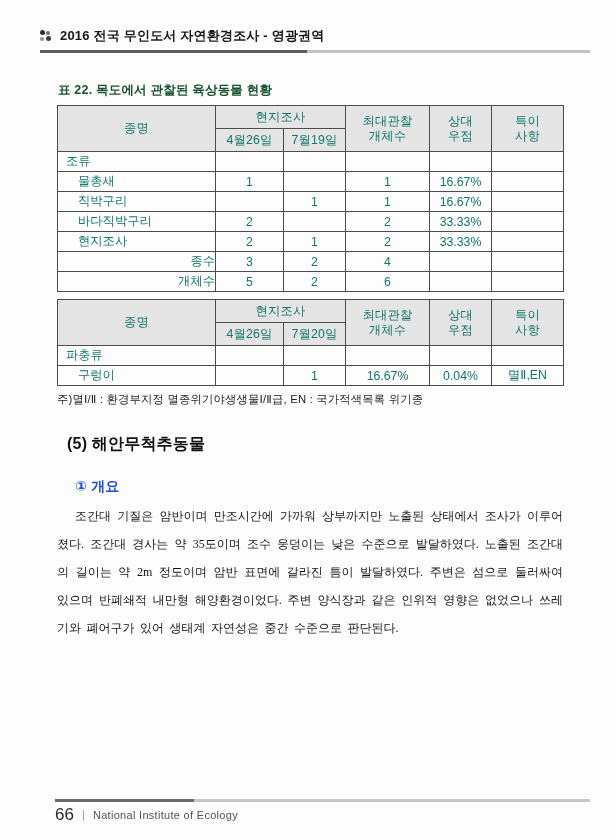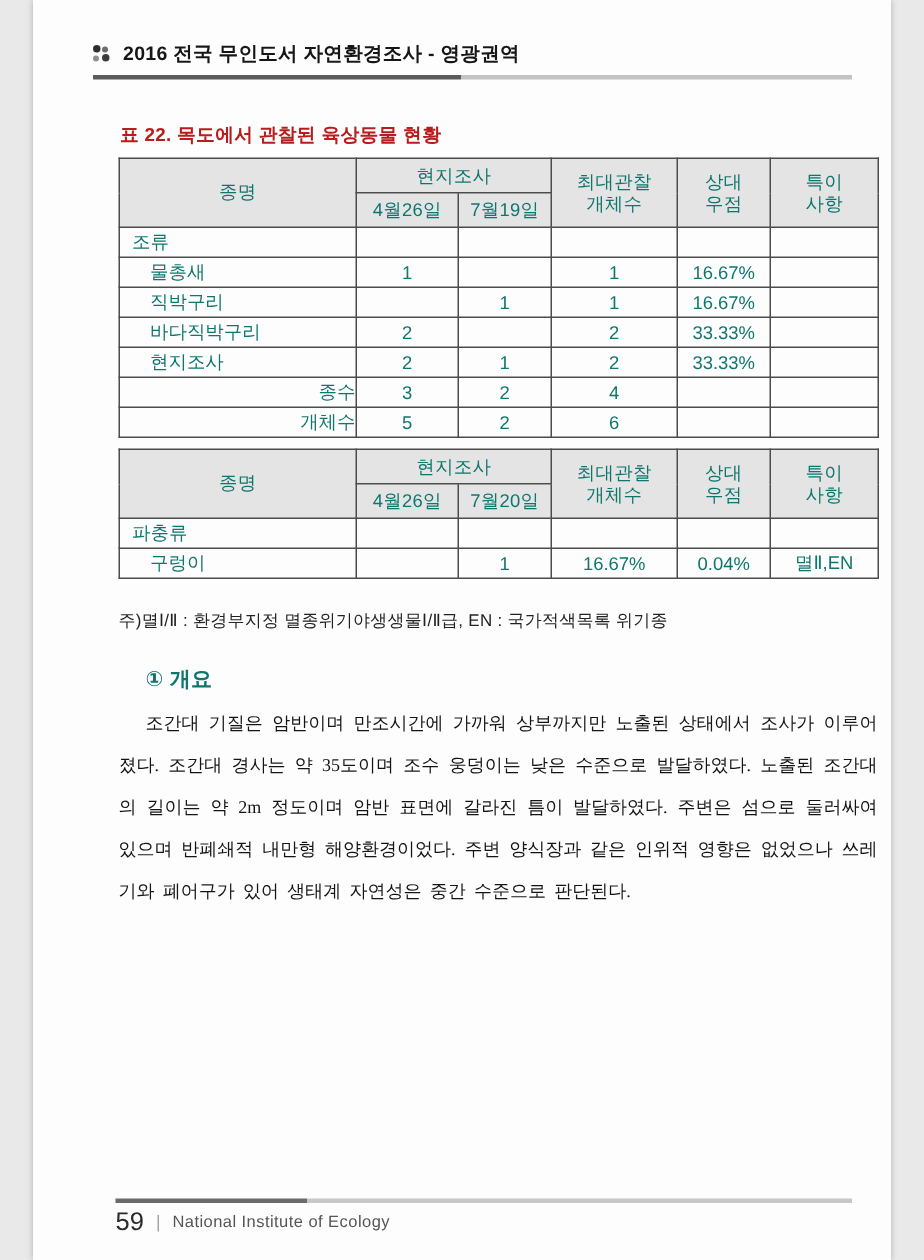--- a/index.html
+++ b/index.html
@@ -1,20 +1,20 @@
 <!DOCTYPE html>
 <html><head>
 <meta charset="utf-8">
 <style>
   * { margin: 0; padding: 0; box-sizing: border-box; }
   html, body { background: #e9e9e9; }
   body { font-family: "Liberation Sans", "DejaVu Sans", sans-serif; }
   .page {
     position: relative;
-    width: 572px; height: 840px;
+    width: 616px; height: 840px;
     margin: 0 auto;
     background: #fdfdfd;
     color: #1b1b1b;
     overflow: hidden;
     box-shadow: 0 0 4px rgba(0,0,0,.25);
   }
 
   
   .doc-header { position: absolute; top: 27px; left: 40px; right: 26px; }
   .doc-header-row { display: flex; align-items: center; gap: 8px; }
@@ -24,39 +24,39 @@
   .dots-icon .d2 { width: 4px; height: 4px; background: #6d6d6d; margin-top: 1px; }
   .dots-icon .d3 { width: 4px; height: 4px; background: #8f8f8f; margin-top: 1px; }
   .dots-icon .d4 { width: 5px; height: 5px; background: #3c3c3c; }
   .header-title { font-size: 13px; font-weight: bold; letter-spacing: .2px; color: #161616; white-space: nowrap; }
   .header-rule { margin-top: 5px; height: 3px;
     background: linear-gradient(to right, #5c5c5c 0 48.5%, #c3c3c3 48.5% 100%); }
 
   
   .content { position: absolute; top: 82px; left: 57px; width: 506px; }
 
-  .table-caption { font-size: 12.5px; font-weight: bold; color: #b91c1c; margin: 0 0 6px 1px; letter-spacing: .2px; }
+  .table-caption { font-size: 12.5px; font-weight: bold; color: #14532d; margin: 0 0 6px 1px; letter-spacing: .2px; }
 
   table { border-collapse: collapse; table-layout: fixed; width: 506px; font-size: 12.3px; color: #0f766e; }
   col.c-name { width: 158px; } col.c-d1 { width: 68px; } col.c-d2 { width: 62px; }
   col.c-max { width: 84px; } col.c-rel { width: 62px; } col.c-note { width: 72px; }
   th, td { border: 1px solid #4c4c4c; text-align: center; vertical-align: middle; padding: 0; }
   thead th { background: #e4e4e4; font-weight: normal; height: 23px; line-height: 1.2; white-space: pre-line; letter-spacing: .2px; }
   tbody td { height: 20px; }
   td.name { text-align: left; }
   tr.cat td.name { padding-left: 8px; }
   tr.species td.name { padding-left: 20px; }
   tr.summary td.name { text-align: right; font-family: Liberation Serif, serif; }
 
   .tbl2 { margin-top: 7px; }
-  .footnote { margin-top: 20px; font-size: 11.3px; color: #222; letter-spacing: .2px; }
+  .footnote { margin-top: 6px; font-size: 11.3px; color: #222; letter-spacing: .2px; }
 
   
   .sec-title { margin: 27px 0 0 10px; font-size: 16px; font-weight: bold; color: #121212; letter-spacing: .2px; }
-  .sub-title { margin: 23px 0 0 18px; font-size: 14px; font-weight: bold; color: #0f766e; letter-spacing: .2px; }
+  .sub-title { margin: 23px 0 0 18px; font-size: 14px; font-weight: bold; color: #1d4ed8; letter-spacing: .2px; }
   .sub-title2 { margin-top: 18px; }
   .para {
     margin-top: 6px;
     font-family: "Liberation Serif", "DejaVu Serif", serif;
     font-size: 12px; line-height: 28px;
     text-align: justify; text-indent: 18px;
     word-spacing: 2.5px; color: #141414;
   }
 
   
@@ -214,27 +214,28 @@
           <td>1</td>
           <td>16.67%</td>
           <td>0.04%</td>
           <td>멸Ⅱ,EN</td>
         </tr>
       </tbody>
     </table>
 
     <div class="footnote">주)멸Ⅰ/Ⅱ : 환경부지정 멸종위기야생생물Ⅰ/Ⅱ급, EN : 국가적색목록 위기종</div>
 
+    <div class="sec-title">(5) 해안무척추동물</div>
 
     <div class="sub-title">① 개요</div>
     <p class="para">조간대 기질은 암반이며 만조시간에 가까워 상부까지만 노출된 상태에서 조사가 이루어졌다. 조간대 경사는 약 35도이며 조수 웅덩이는 낮은 수준으로 발달하였다. 노출된 조간대의 길이는 약 2m 정도이며 암반 표면에 갈라진 틈이 발달하였다. 주변은 섬으로 둘러싸여 있으며 반폐쇄적 내만형 해양환경이었다. 주변 양식장과 같은 인위적 영향은 없었으나 쓰레기와 폐어구가 있어 생태계 자연성은 중간 수준으로 판단된다.</p>
 
 
   </div>
 
   <div class="footer-rule"></div>
   <div class="footer-text">
-    <span class="page-num">59</span>
+    <span class="page-num">66</span>
     <span class="footer-sep"></span>
     <span class="institute">National Institute of Ecology</span>
   </div>
 
 </div>
 
 </body></html>

